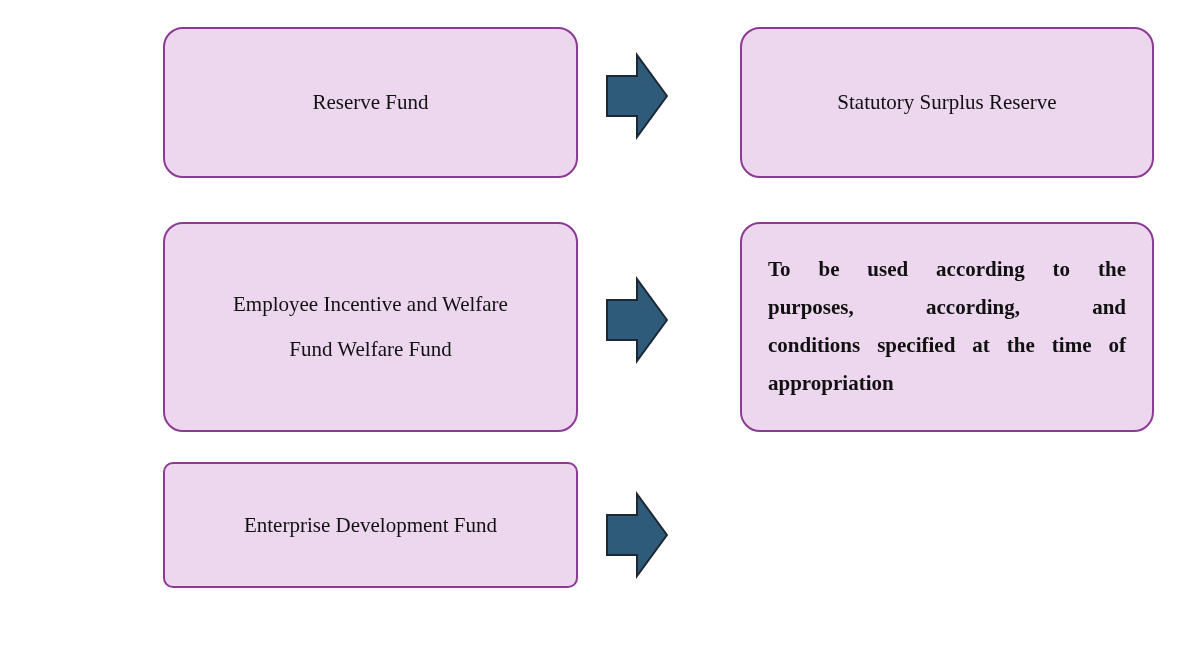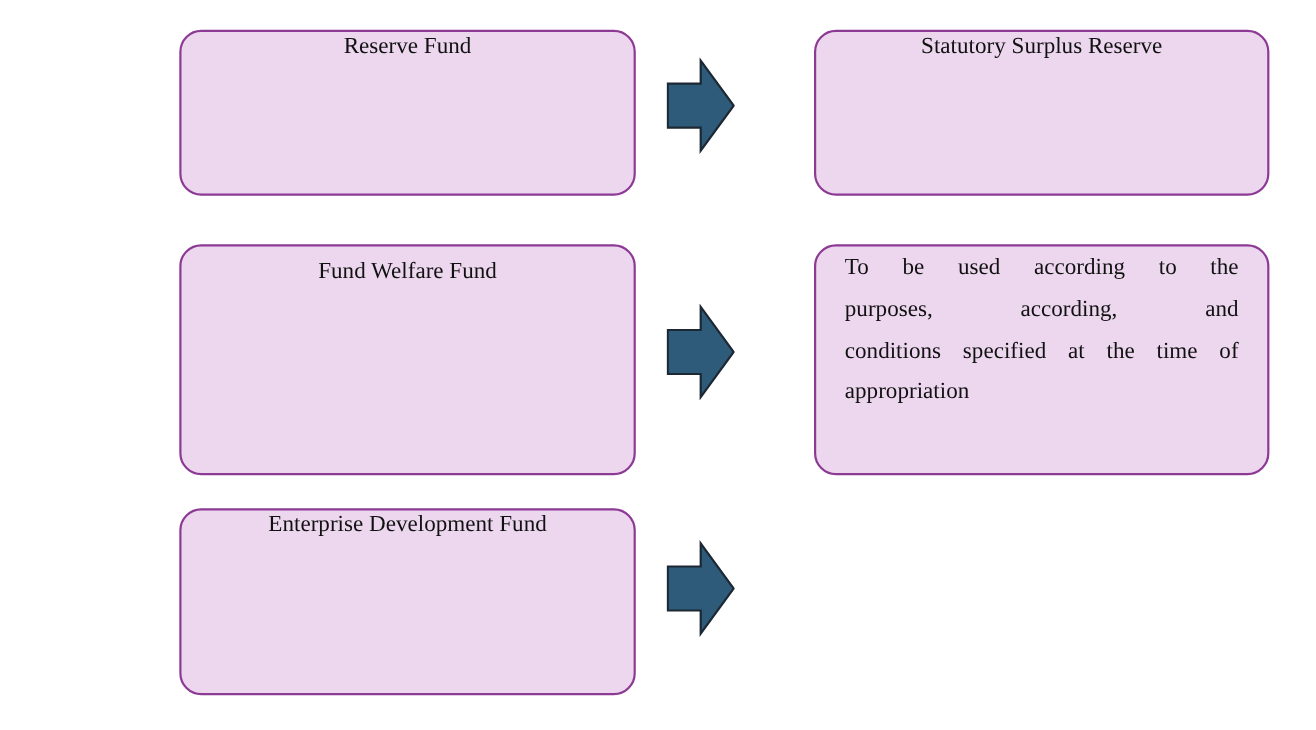--- a/index.html
+++ b/index.html
@@ -21,31 +21,32 @@
     color: var(--text);
     overflow: hidden;
   }
   .node {
     position: absolute;
     background: var(--box-fill);
     border: 2px solid var(--box-border);
     border-radius: 20px;
     display: flex;
     flex-direction: column;
+    justify-content: center;
     font-size: 21px;
     line-height: normal;
   }
   .node.centered { align-items: center; text-align: center; padding: 0 24px; }
   .col-left  { left: 163px; width: 415px; }
   .col-right { left: 740px; width: 414px; }
   .row1 { top: 27px;  height: 151px; }
   .row2 { top: 222px; height: 210px; }
-  .row3 { top: 462px; height: 170px; }
+  .row3 { top: 462px; height: 126px; border-radius: 10px; }
   .line-centered { text-align: center; line-height: 2.15; width: 100%; }
-  .justified-box { padding: 0 26px; }
+  .justified-box { padding: 0 26px; font-weight: bold; }
   .jline {
     width: 100%;
     line-height: 1.8;
     text-align: justify;
     text-align-last: justify;
     white-space: normal;
   }
   .jline.last { text-align-last: left; }
   .arrow {
     position: absolute;
@@ -75,20 +76,21 @@
 
   <svg class="arrow a1" viewBox="0 0 62 88" aria-hidden="true">
     <polygon points="1,24 31,24 31,3 61,44 31,85 31,64 1,64"></polygon>
   </svg>
 
   <div class="node centered col-right row1">
     <div class="node-text">Statutory Surplus Reserve</div>
   </div>
 
   <div class="node centered col-left row2">
+    <div class="line-centered">Employee Incentive and Welfare</div>
     <div class="line-centered">Fund Welfare Fund</div>
   </div>
 
   <svg class="arrow a2" viewBox="0 0 62 88" aria-hidden="true">
     <polygon points="1,24 31,24 31,3 61,44 31,85 31,64 1,64"></polygon>
   </svg>
 
   <div class="node justified-box col-right row2">
     <div class="jline">To be used according to the</div>
     <div class="jline">purposes, according, and</div>

